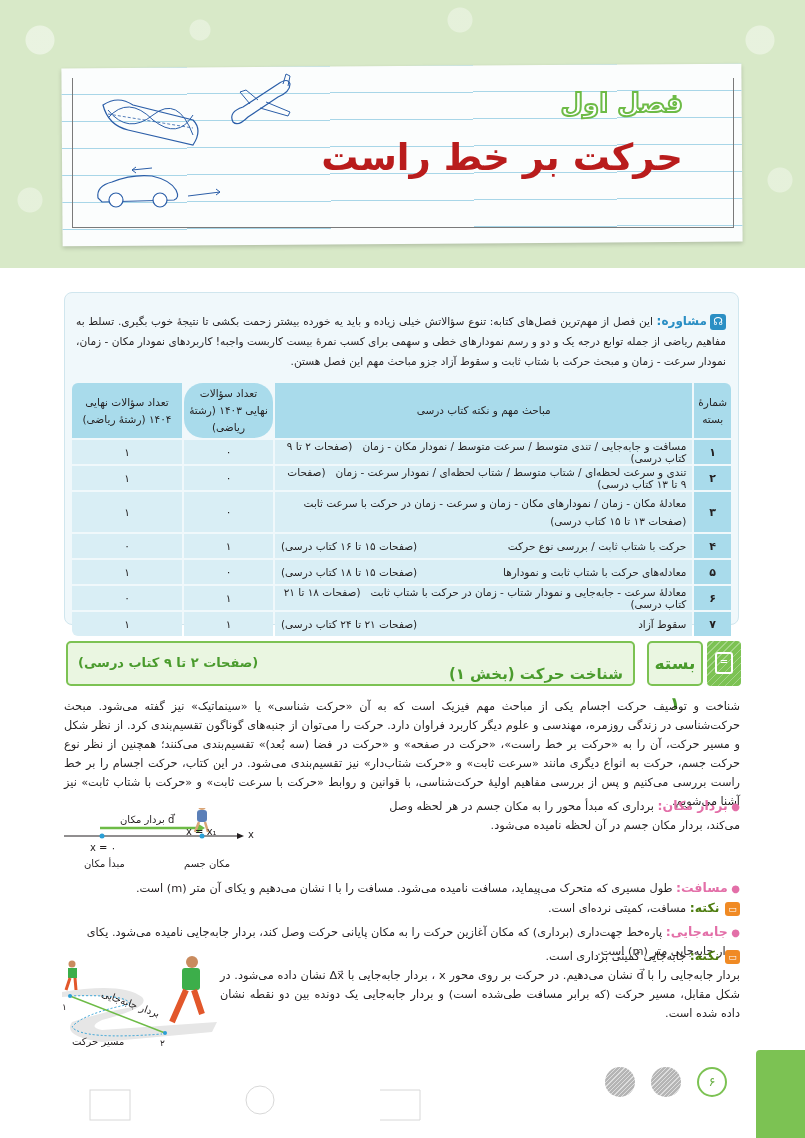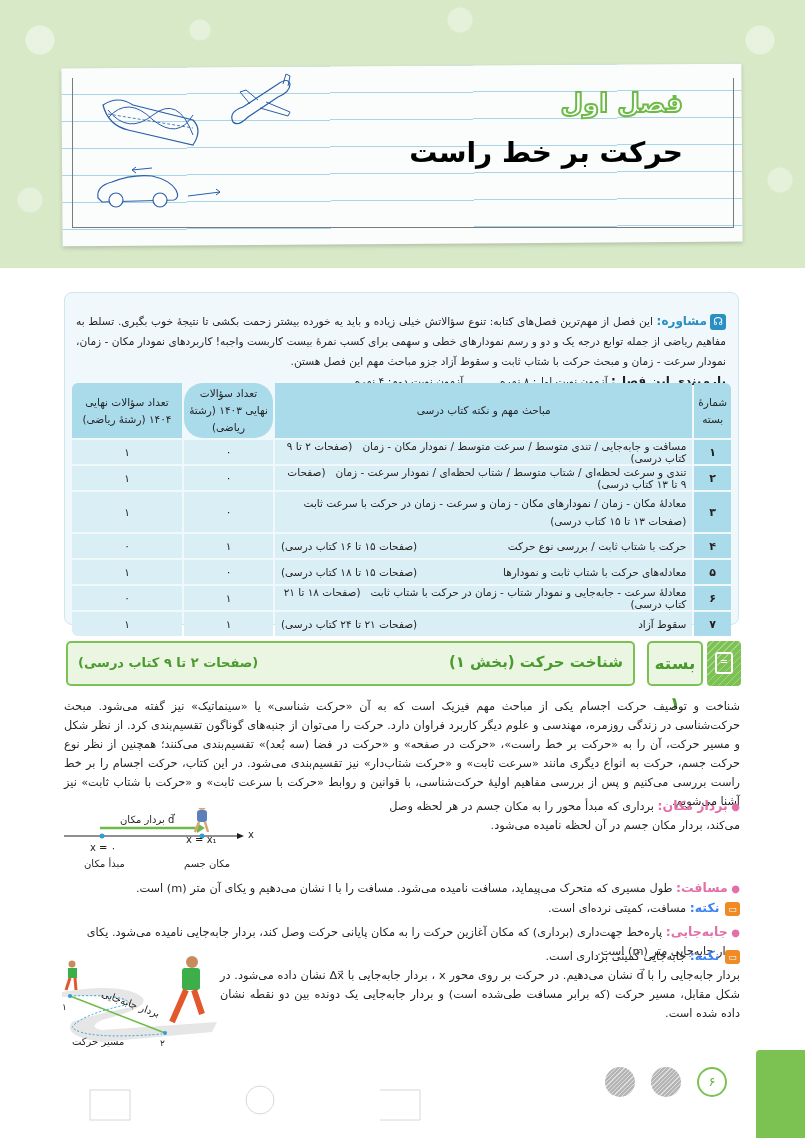--- a/index.html
+++ b/index.html
@@ -29,22 +29,22 @@
     position: absolute; left: 72px; top: 78px; width: 662px; height: 150px;
     border: 1px solid #7a7a7a; border-top: none;
   }
   .chapter-label {
     position: absolute; right: 122px; top: 88px;
     font-family: "DejaVu Sans", sans-serif; font-weight: bold; font-size: 26px;
     color: #ffffff; -webkit-text-stroke: 2px #6dbb46; direction: rtl;
   }
   .chapter-title {
     position: absolute; right: 122px; top: 136px;
-    font-family: "DejaVu Sans", sans-serif; font-weight: bold; font-size: 28px;
-    color: #000000; direction: rtl;
+    font-family: "DejaVu Sans", sans-serif; font-weight: bold; font-size: 37px;
+    color: #b91c1c; direction: rtl;
   }
   .sketch { position: absolute; }
 
   
   .advice-box {
     position: absolute; left: 64px; top: 292px; width: 675px; height: 333px;
     background: #f0f8fb; border: 1px solid #d0e6ee; border-radius: 8px;
   }
   .advice-text {
     position: absolute; right: 12px; top: 6px; width: 650px;
@@ -97,33 +97,33 @@
   .sec-pack {
     position: absolute; right: 38px; top: 0; width: 56px; height: 45px;
     border: 2px solid #7cc253; border-radius: 5px; background: #eaf6e1;
     direction: rtl; font-weight: bold; font-size: 17px; color: #4a9b2d; text-align: center; line-height: 40px;
   }
   .sec-main {
     position: absolute; right: 106px; top: 0; width: 569px; height: 45px;
     border: 2px solid #7cc253; border-radius: 5px; background: #eaf6e1;
     direction: rtl;
   }
-  .sec-title { position: absolute; right: 10px; top: 10px; font-weight: bold; font-size: 15px; color: #4a9b2d; }
+  .sec-title { position: absolute; right: 10px; top: 22px; font-weight: bold; font-size: 15px; color: #4a9b2d; }
   .sec-pages { position: absolute; left: 10px; top: 12px; font-weight: bold; font-size: 13px; color: #4a9b2d; }
 
   
   .body-text {
     position: absolute; left: 64px; width: 676px; direction: rtl; text-align: justify;
     font-size: 11.3px; line-height: 19px; color: #231f20;
   }
   .para-intro { top: 697px; }
   .def { position: absolute; direction: rtl; font-size: 11.3px; line-height: 19px; color: #231f20; }
   .def-term { color: #e36fa8; font-weight: bold; font-size: 12.5px; }
   .bullet { color: #e36fa8; font-size: 10px; }
-  .note-term { color: #3b82f6; font-weight: bold; font-size: 12.5px; }
+  .note-term { color: #4d7c0f; font-weight: bold; font-size: 12.5px; }
   .note-icon {
     display: inline-block; width: 15px; height: 14px; background: #f08a24; border-radius: 3px;
     color: #fff; font-size: 9px; text-align: center; line-height: 14px; vertical-align: middle; margin-left: 2px;
   }
   .def-position { right: 65px; top: 796px; width: 360px; }
   .def-distance { right: 65px; top: 878px; width: 676px; }
   .note-distance { right: 65px; top: 898px; width: 676px; }
   .def-displacement { right: 65px; top: 922px; width: 676px; }
   .note-displacement { right: 65px; top: 946px; width: 676px; }
   .para-disp { right: 65px; top: 966px; width: 520px; text-align: justify; }
@@ -174,26 +174,20 @@
     <path d="M128 30 L124 27 M128 30 L124 33" stroke="#2b5ea8" stroke-width="1"></path>
 </svg>
 
 <div class="chapter-label">فصل اول</div>
 <div class="chapter-title">حرکت بر خط راست</div>
 
 <div class="advice-box">
   <div class="advice-text">
     <span class="headset-icon">☊</span><span class="advice-title">مشاوره:</span>
     <span>این فصل از مهم‌ترین فصل‌های کتابه: تنوع سؤالاتش خیلی زیاده و باید یه خورده بیشتر زحمت بکشی تا نتیجهٔ خوب بگیری. تسلط به مفاهیم ریاضی از جمله توابع درجه یک و دو و رسم نمودارهای خطی و سهمی برای کسب نمرهٔ بیست کاربست واجبه! کاربردهای نمودار مکان - زمان، نمودار سرعت - زمان و مبحث حرکت با شتاب ثابت و سقوط آزاد جزو مباحث مهم این فصل هستن.</span>
-    <div class="score-line">
-      <span class="score-title">بارم‌بندی این فصل:</span>
-      <span>آزمون نوبت اول: ۸ نمره</span>
-      <span class="score-gap"></span>
-      <span>آزمون نوبت دوم: ۴ نمره</span>
-    </div>
   </div>
 </div>
 
 <table class="pack-table">
   <thead>
     <tr>
       <th class="num-col">شمارهٔ بسته</th>
       <th>مباحث مهم و نکته کتاب درسی</th>
       <th class="q1403">تعداد سؤالات نهایی ۱۴۰۳ (رشتهٔ ریاضی)</th>
       <th class="q1404">تعداد سؤالات نهایی ۱۴۰۴ (رشتهٔ ریاضی)</th>
@@ -275,21 +269,21 @@
     <g>
       <circle cx="140" cy="-2" r="4" fill="#d9a577"></circle>
       <rect x="135" y="2" width="10" height="12" rx="3" fill="#5b7fb8"></rect>
       <path d="M137 14 L133 24 M143 14 L146 24" stroke="#d9a577" stroke-width="2.5"></path>
     </g>
   </svg>
   <span class="axis-label" style="left:58px;top:6px">d⃗ بردار مکان</span>
   <span class="axis-label" style="left:186px;top:21px">x</span>
   <span class="axis-label" style="left:28px;top:34px">x = ۰</span>
   <span class="axis-label" style="left:22px;top:50px">مبدأ مکان</span>
-  <span class="axis-label" style="left:124px;top:26px">x = x₁</span>
+  <span class="axis-label" style="left:124px;top:18px">x = x₁</span>
   <span class="axis-label" style="left:122px;top:50px">مکان جسم</span>
 </div>
 
 <div class="def def-distance">
   <span class="bullet">●</span>
   <span class="def-term">مسافت:</span>
   <span>طول مسیری که متحرک می‌پیماید، مسافت نامیده می‌شود. مسافت را با l نشان می‌دهیم و یکای آن متر (m) است.</span>
 </div>
 <div class="def note-distance">
   <span class="note-icon">▭</span>

